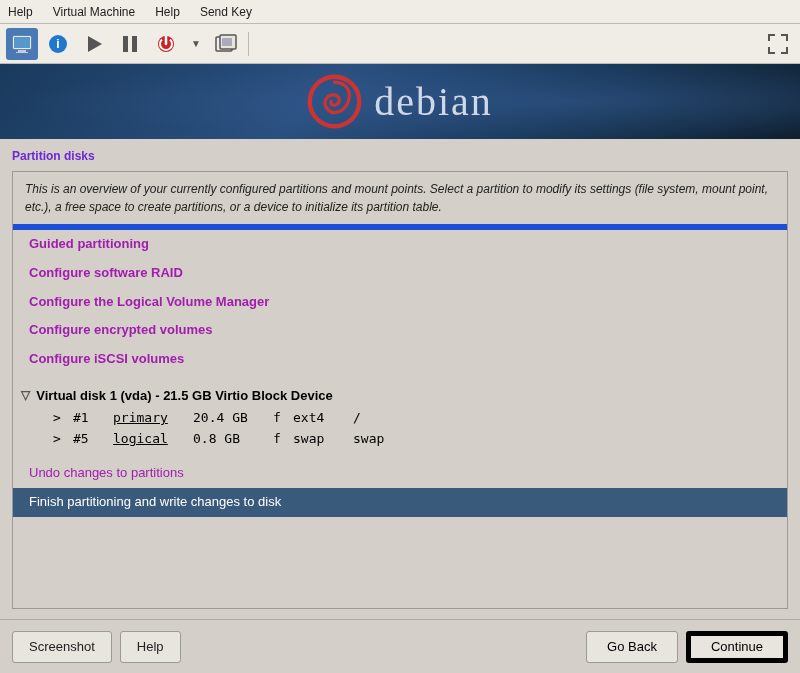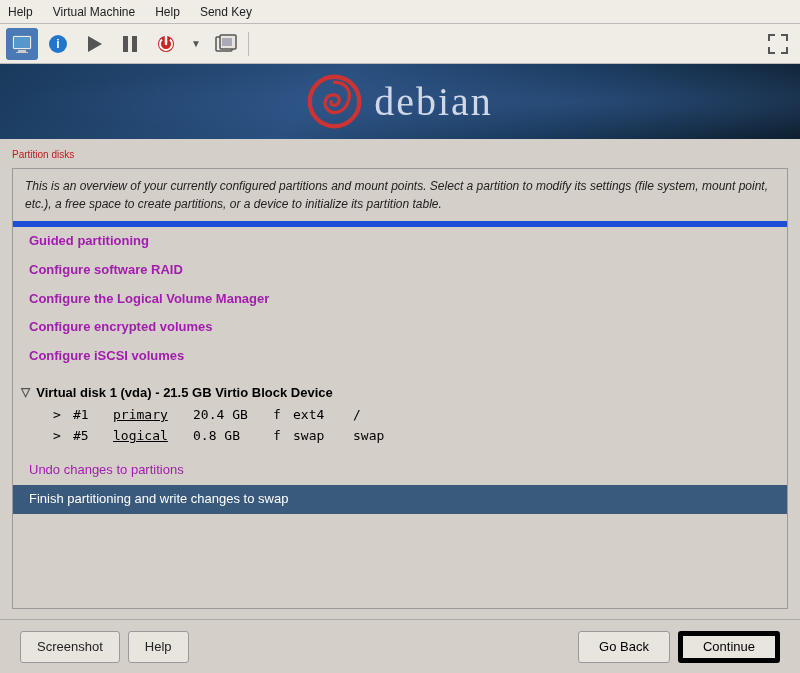--- a/index.html
+++ b/index.html
@@ -107,23 +107,23 @@
     
     .main-content {
       flex: 1;
       background: #d4cfc8;
       padding: 10px 12px;
       display: flex;
       flex-direction: column;
       gap: 8px;
     }
     .page-title {
-      font-size: 10px;
-      font-weight: normal;
-      color: #b91c1c;
+      font-size: 12px;
+      font-weight: bold;
+      color: #6d28d9;
     }
     .partition-panel {
       background: #d4cfc8;
       border: 1px solid #999;
       flex: 1;
       display: flex;
       flex-direction: column;
       overflow: hidden;
     }
     .info-text {
@@ -185,21 +185,21 @@
     .col-fs { width: 60px; }
     .col-mount { width: 60px; }
 
     
     .bottom-bar {
       background: #d4cfc8;
       border-top: 1px solid #aaa;
       height: 54px;
       display: flex;
       align-items: center;
-      padding: 0 20px;
+      padding: 0 12px;
       gap: 8px;
     }
     .bottom-btn {
       height: 32px;
       padding: 0 16px;
       background: #e8e4de;
       border: 1px solid #999;
       border-radius: 3px;
       cursor: pointer;
       font-size: 13px;
@@ -347,21 +347,21 @@
         <span class="col-size">0.8 GB</span>
         <span class="col-flag">f</span>
         <span class="col-fs">swap</span>
         <span class="col-mount">swap</span>
       </div>
 
       <div class="partition-separator"></div>
 
       <div class="partition-item">Undo changes to partitions</div>
 
-      <div class="partition-item selected">Finish partitioning and write changes to swap</div>
+      <div class="partition-item selected">Finish partitioning and write changes to disk</div>
     </div>
   </div>
 </div>
 
 <div class="bottom-bar">
   <button class="bottom-btn">Screenshot</button>
   <button class="bottom-btn">Help</button>
   <div class="spacer"></div>
   <button class="go-back-btn">Go Back</button>
   <button class="continue-btn">Continue</button>

